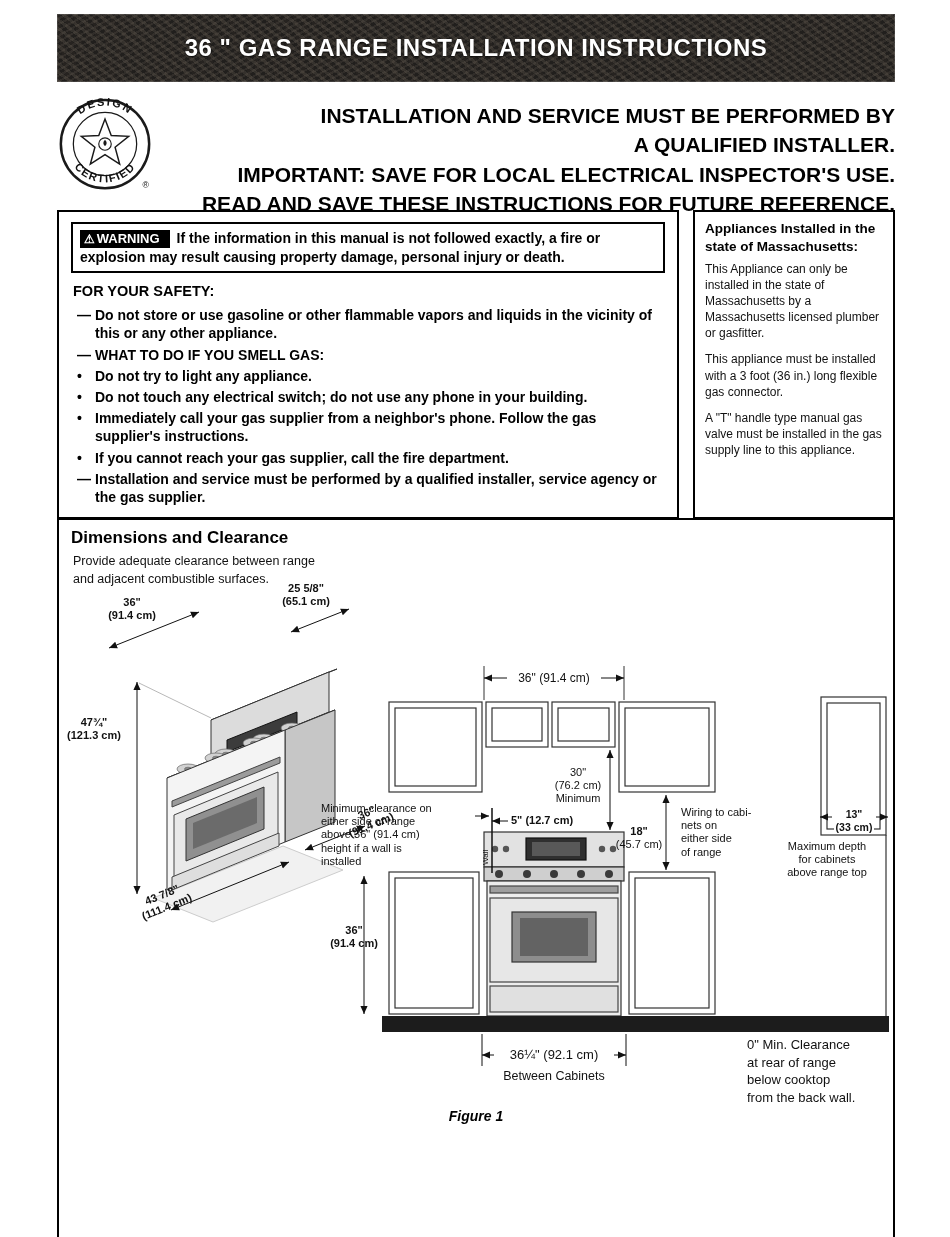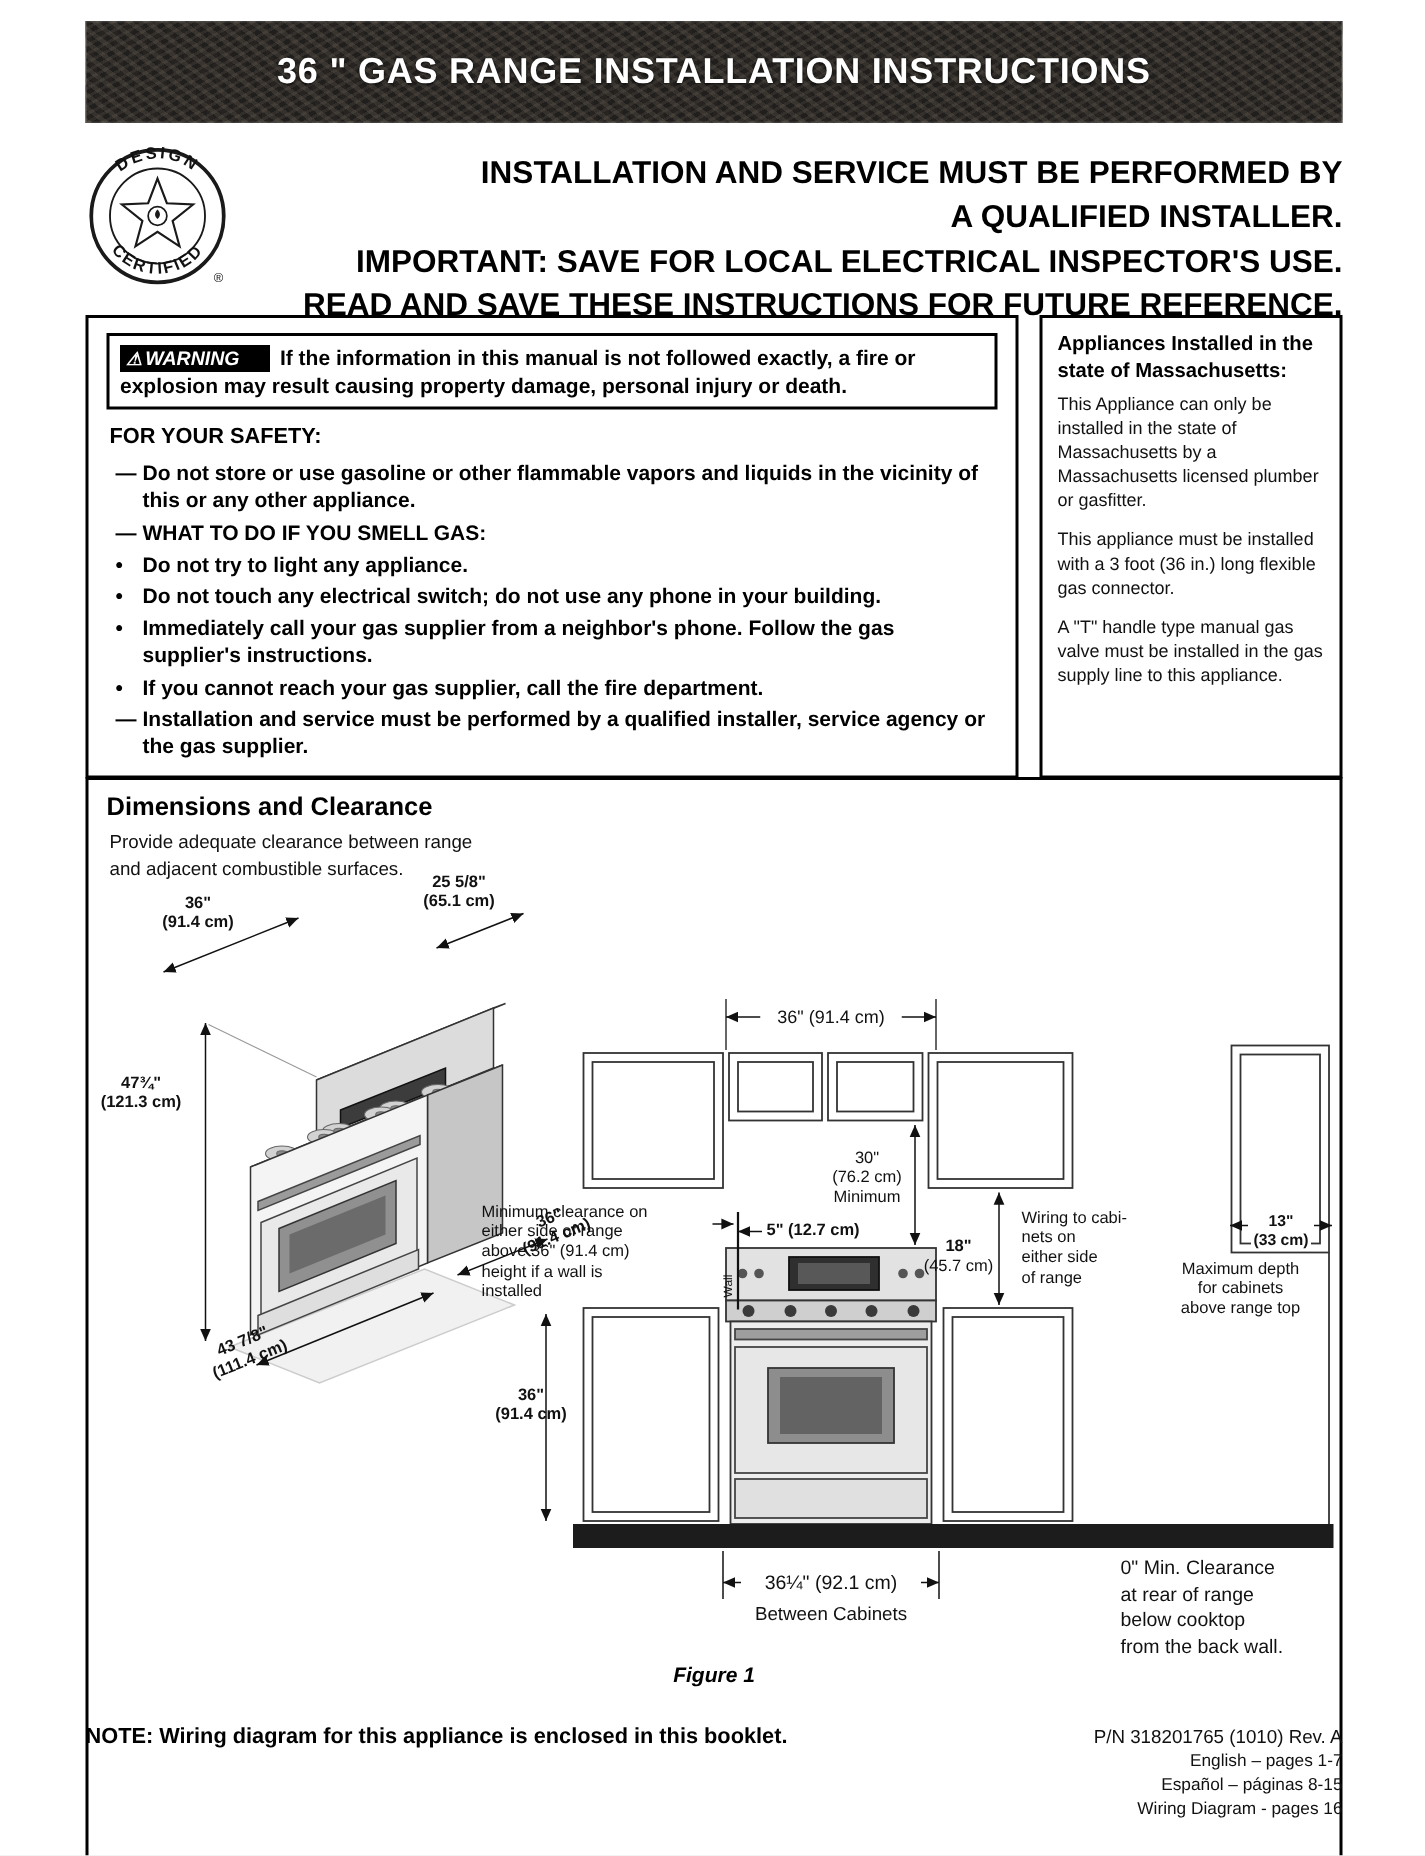--- a/index.html
+++ b/index.html
@@ -21,21 +21,21 @@
 
   
   .header-row { position:absolute; left:57px; top:96px; width:838px; display:flex; }
   .logo { width:96px; height:98px; flex:0 0 96px; position:relative; }
   .header-text { flex:1; text-align:right; font-weight:bold; font-size:21px; line-height:1.4; padding-top:5px; }
 
   
   .content-row { position:absolute; left:57px; top:210px; width:838px; display:flex; gap:14px; align-items:stretch; }
   .warning-box { flex:1; border:2px solid #000; padding:10px 12px 8px 12px; min-height:296px; }
   .warning-inner { border:2px solid #000; padding:5px 7px; font-size:14px; font-weight:bold; line-height:1.32; margin-bottom:10px; }
-  .warn-badge { background:#000; color:#fff; padding:1px 20px 2px 4px; margin-right:7px; font-size:13px; white-space:nowrap;font-style:italic; }
+  .warn-badge { background:#000; color:#fff; padding:1px 10px 2px 4px; margin-right:7px; font-size:13px; white-space:nowrap; }
   .warn-icon { font-size:12px; margin-right:2px; }
   .safety-heading { font-weight:bold; font-size:14.5px; margin:4px 0 7px 2px; }
   .safety-item { display:flex; font-weight:bold; font-size:14px; line-height:1.3; margin-bottom:3px; }
   .safety-item .marker { flex:0 0 24px; text-align:left; padding-left:6px; }
   .safety-item .txt { flex:1; padding-right:4px; }
 
   .mass-box { flex:0 0 202px; border:2px solid #000; padding:8px 10px; min-height:296px; }
   .mass-heading { font-weight:bold; font-size:13.5px; line-height:1.3; margin-bottom:6px; }
   .mass-box p { font-size:12px; line-height:1.34; margin-bottom:10px; color:#111; }
 
@@ -328,23 +328,16 @@
       <div>at rear of range</div>
       <div>below cooktop</div>
       <div>from the back wall.</div>
     </div>
 
     <div class="fig-caption">Figure 1</div>
   </div>
 
   <div class="footer">
     <div class="f-left">
-      <div class="note-line">NOTE: Wiring diagram for this appliance is enclosed in this booklet.</div>
-    </div>
-    <div class="f-right">
-      <div class="pn">P/N 318201765 (1010) Rev. A</div>
-      <div>English – pages 1-7</div>
-      <div>Español – páginas 8-15</div>
-      <div>Wiring Diagram - pages 16</div>
     </div>
   </div>
 
 </div>
 
 </body></html>

